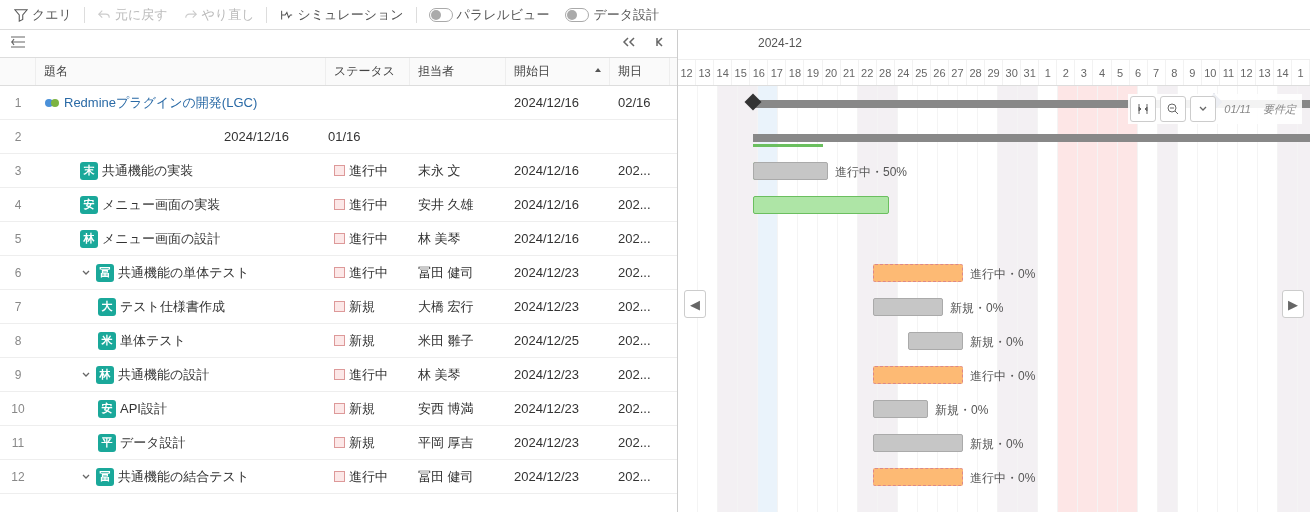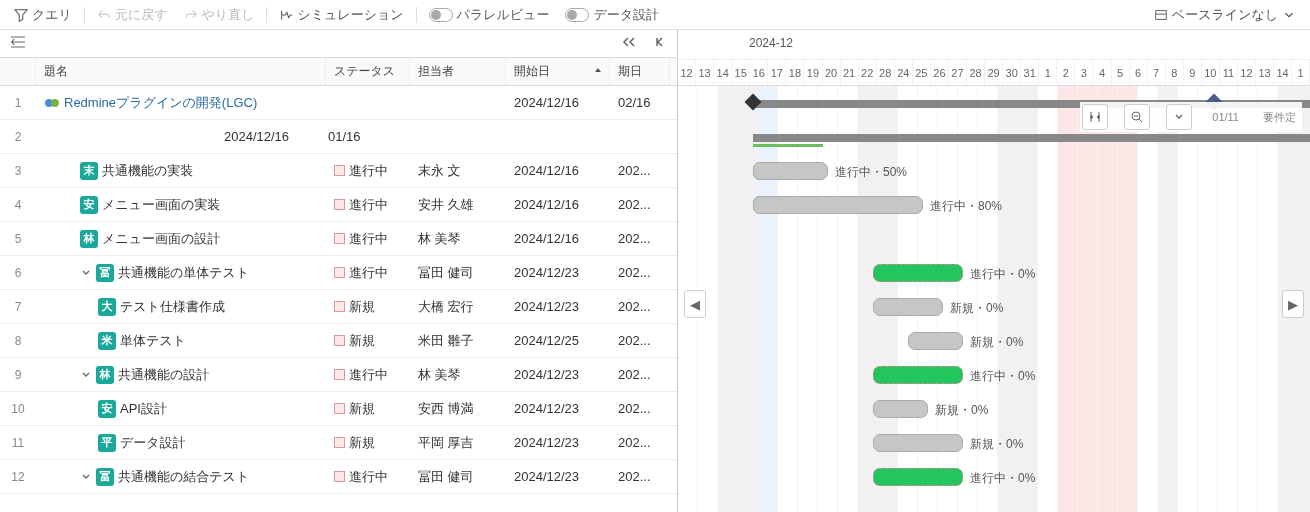--- a/index.html
+++ b/index.html
@@ -39,44 +39,44 @@
 .td.start { width: 104px; }
 .td.due { width: 60px; }
 .status-box { width: 11px; height: 11px; border: 1px solid #d99; background: #fce8e8; }
 .link { color: #2a6aa6; }
 .chev { color: #666; width: 12px; display: inline-flex; justify-content: center; cursor: pointer; }
 .badge { width: 18px; height: 18px; border-radius: 3px; display: inline-flex; align-items: center; justify-content: center; color: #fff; font-size: 11px; font-weight: bold; }
 .b-teal { background: #1aa89a; }
 .proj-ic { width: 16px; height: 16px; display: inline-block; }
 
 .gantt-head { height: 56px; border-bottom: 1px solid #ddd; position: relative; }
-.gantt-month { position: absolute; left: 71px; top: 6px; font-size: 12px; color: #555; }
+.gantt-month { position: absolute; left: 80px; top: 6px; font-size: 12px; color: #555; }
 .gantt-days { position: absolute; bottom: 0; left: 0; right: 0; height: 26px; display: flex; border-top: 1px solid #eee; }
 .gantt-days .d { width: 20px; text-align: center; font-size: 11px; color: #666; line-height: 26px; border-right: 1px solid #f2f2f2; }
 .gantt-body { position: relative; height: calc(100% - 56px); }
 .grid-col { position: absolute; top: 0; bottom: 0; width: 20px; border-right: 1px solid #f4f4f4; }
 .grid-col.we { background: #f3f0f3; }
 .grid-col.hol { background: #fde6e6; }
 .grid-col.today { background: #eaf3fb; }
 
 .gbar-row { position: absolute; left: 0; right: 0; height: 34px; }
-.gbar { position: absolute; height: 18px; top: 8px; border-radius: 7px; background: #c8c8c8; border: 1px solid #aaa; }
+.gbar { position: absolute; height: 18px; top: 8px; border-radius: 2px; background: #c8c8c8; border: 1px solid #aaa; }
 .gbar.green { background: #aee5a6; border-color: #6bbf5f; }
 .gbar.gray { background: #c6c6c6; border-color: #aaa; }
-.gbar.dash { background: #22c55e; border: 1px dashed #d88; }
+.gbar.dash { background: #fdba74; border: 1px dashed #d88; }
 .gbar-lbl { position: absolute; left: 100%; margin-left: 8px; top: 0; line-height: 18px; font-size: 12px; color: #555; white-space: nowrap; }
 .summary { position: absolute; height: 8px; top: 14px; background: #888; }
 .summary::before, .summary::after { content: ""; position: absolute; top: 0; width: 0; height: 0; border-top: 8px solid #888; }
 .summary::before { left: 0; border-right: 6px solid transparent; }
 .summary::after { right: 0; border-left: 6px solid transparent; }
 .diamond { position: absolute; width: 12px; height: 12px; background: #4a5a8a; transform: rotate(45deg); top: 10px; }
 .diamond.dark { background: #333; }
 .prog-line { position: absolute; height: 3px; background: #6bbf5f; top: 24px; }
 
-.right-controls { position: absolute; right: 8px; top: 72px; display: flex; gap: 16px; align-items: center; background: rgba(255,255,255,0.9); padding: 2px; }
+.right-controls { position: absolute; right: 8px; top: 64px; display: flex; gap: 4px; align-items: center; background: rgba(255,255,255,0.9); padding: 2px; font-style: italic; }
 .rc-btn { width: 26px; height: 26px; border: 1px solid #ccc; border-radius: 3px; display: flex; align-items: center; justify-content: center; background: #fff; cursor: pointer; color: #666; font-size: 12px; }
 .rc-date { font-size: 11px; color: #888; padding: 0 4px; }
 
 .nav-btn { position: absolute; width: 22px; height: 28px; border: 1px solid #ccc; background: #fff; top: 260px; display: flex; align-items: center; justify-content: center; cursor: pointer; color: #666; border-radius: 3px; }
 .nav-left { left: 6px; }
 .nav-right { right: 6px; }
 
 .toggle-pill { width: 24px; height: 14px; border: 1px solid #aaa; border-radius: 7px; position: relative; display: inline-block; }
 .toggle-pill::after { content: ""; position: absolute; width: 10px; height: 10px; border-radius: 50%; background: #aaa; top: 1px; left: 1px; }
 </style>
@@ -121,34 +121,20 @@
   <div class="sep"></div>
   <div class="item">
     <span class="toggle-pill"></span>
     <span>パラレルビュー</span>
   </div>
   <div class="item">
     <span class="toggle-pill"></span>
     <span>データ設計</span>
   </div>
   <div class="spacer"></div>
-  <div class="item">
-    <span class="icon">
-        <svg viewBox="0 0 16 16">
-          <rect x="2" y="3" width="12" height="10" fill="none" stroke="#555"></rect>
-          <path d="M2 7h12" stroke="#555"></path>
-        </svg>
-      </span>
-    <span>ベースラインなし</span>
-    <span class="icon">
-        <svg viewBox="0 0 16 16">
-          <path d="M4 6l4 4 4-4" fill="none" stroke="#555" stroke-width="1.3"></path>
-        </svg>
-      </span>
-  </div>
 </div>
 
 <div class="main">
   <div class="left-pane">
     <div class="subbar">
       <span class="sbtn">
         <svg width="16" height="14" viewBox="0 0 16 14">
             <path d="M1 2h14M1 7h14M1 12h14M4 4l-2 3 2 3" stroke="#666" fill="none" stroke-width="1.2"></path>
           </svg>
       </span>
@@ -438,23 +424,20 @@
           <div class="prog-line" style="left: 75px; width: 70px;"></div>
         </div>
         <div class="gbar-row" style="top: 68px;">
           <div class="gbar green" style="left: 75px; width: 37.5px;"></div>
           <div class="gbar gray" style="left: 75px; width: 75px;">
             <div class="gbar-lbl">進行中・50%</div>
           </div>
         </div>
         <div class="gbar-row" style="top: 102px;">
           <div class="gbar green" style="left: 75px; width: 136px;"></div>
-          <div class="gbar gray" style="left: 75px; width: 170px;">
-            <div class="gbar-lbl">進行中・80%</div>
-          </div>
         </div>
         <div class="gbar-row" style="top: 170px;">
           <div class="gbar dash" style="left: 195px; width: 90px;">
             <div class="gbar-lbl">進行中・0%</div>
           </div>
         </div>
         <div class="gbar-row" style="top: 204px;">
           <div class="gbar gray" style="left: 195px; width: 70px;">
             <div class="gbar-lbl">新規・0%</div>
           </div>

